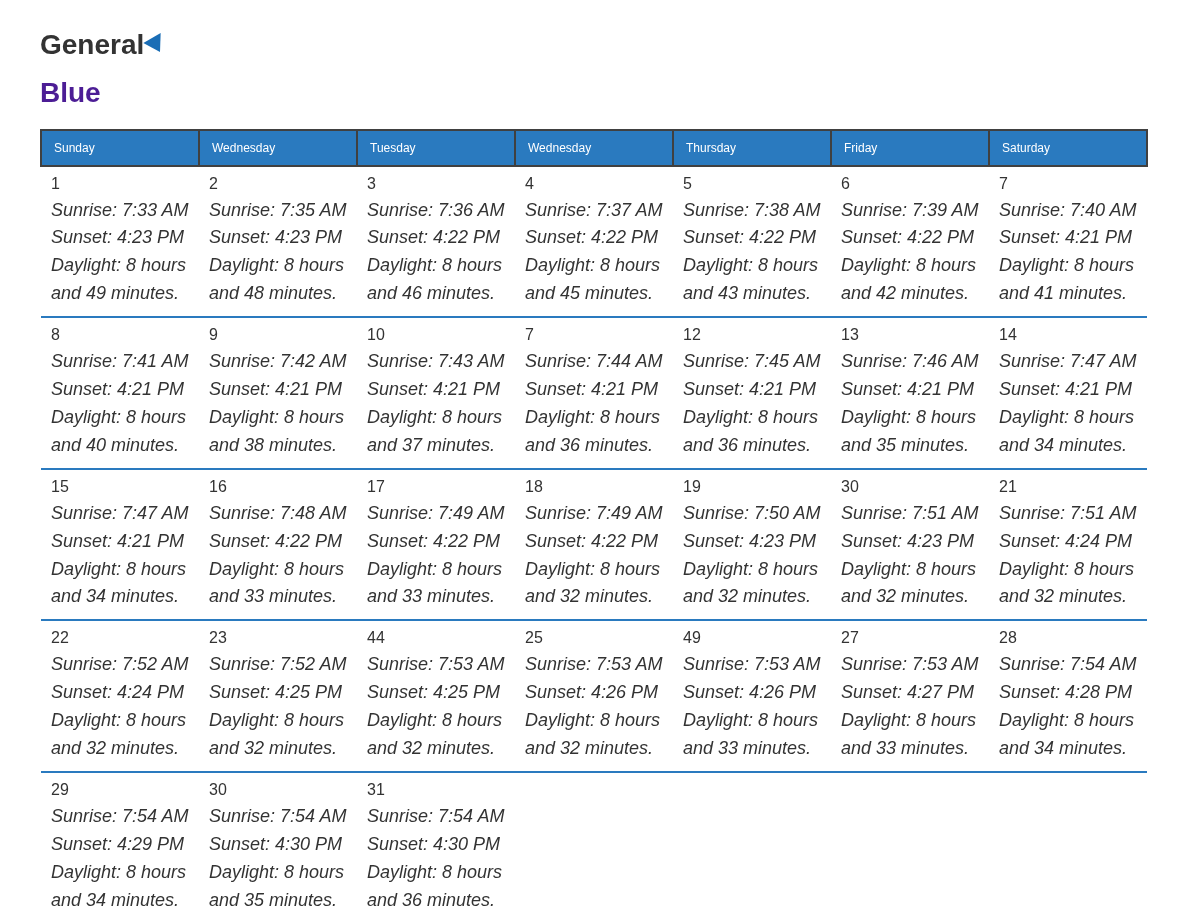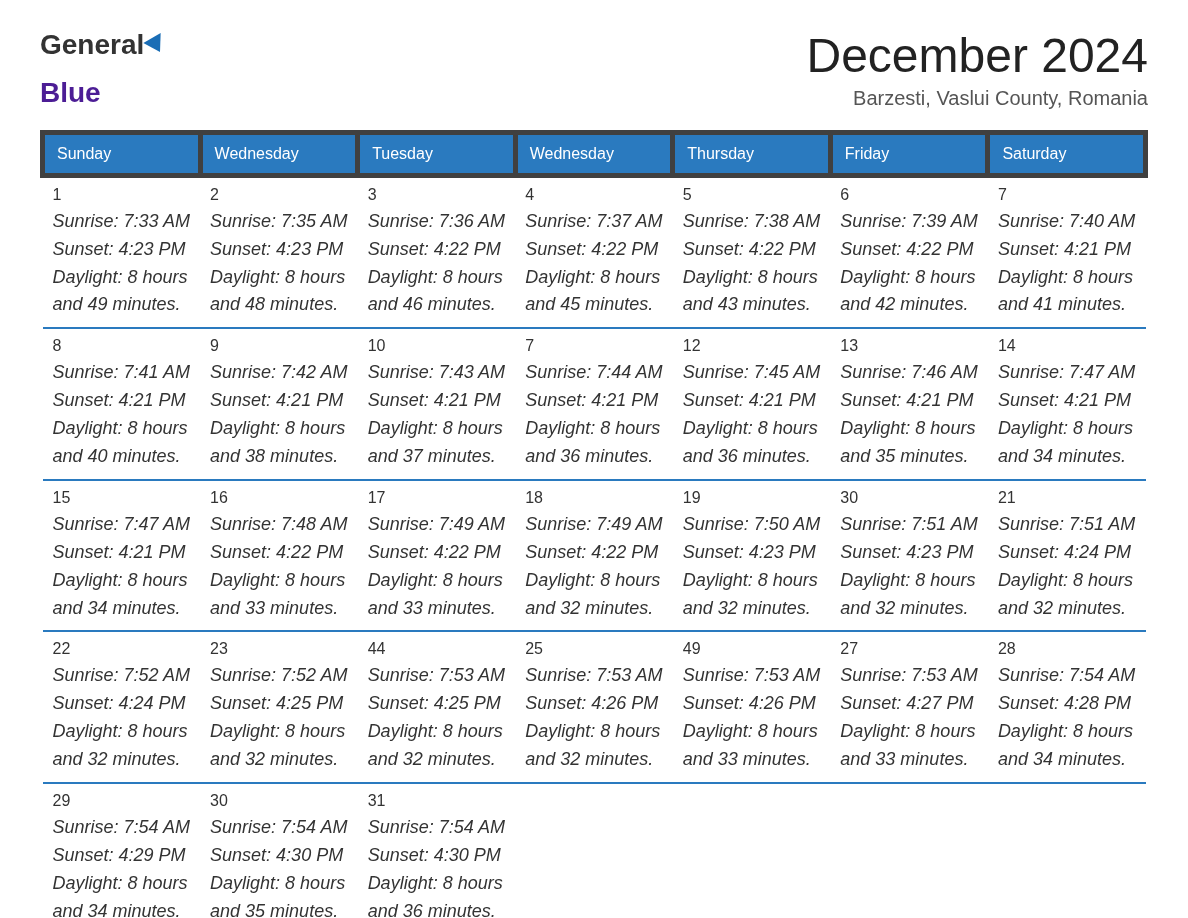--- a/index.html
+++ b/index.html
@@ -65,25 +65,25 @@
     }
     .calendar {
       width: 100%;
       border-collapse: collapse;
     }
     .calendar thead tr {
       background-color: #2a7abf;
     }
     .calendar thead th {
       color: #fff;
-      font-size: 16px;
+      font-size: 12px;
       font-weight: normal;
       padding: 10px 12px;
       text-align: left;
-      border: 5px solid #404040;
+      border: 2px solid #404040;
     }
     .calendar tbody tr {
       border-bottom: 2px solid #2a7abf;
     }
     .calendar tbody td {
       vertical-align: top;
       padding: 8px 10px;
       font-size: 13px;
       color: #333;
       border: none;
@@ -109,24 +109,20 @@
 </head>
 <body>
 
 <div class="header-area">
   <div class="logo">
     <div class="logo-row">
       <span class="logo-general">General</span>
       <span class="logo-triangle"></span>
     </div>
     <span class="logo-blue">Blue</span>
-  </div>
-  <div class="title-area">
-    <div class="month-title">December 2024</div>
-    <div class="location-title">Barzesti, Vaslui County, Romania</div>
   </div>
 </div>
 
 <table class="calendar">
   <thead>
     <tr>
     <th>Sunday</th>
         <th>Wednesday</th>
         <th>Tuesday</th>
         <th>Wednesday</th>

